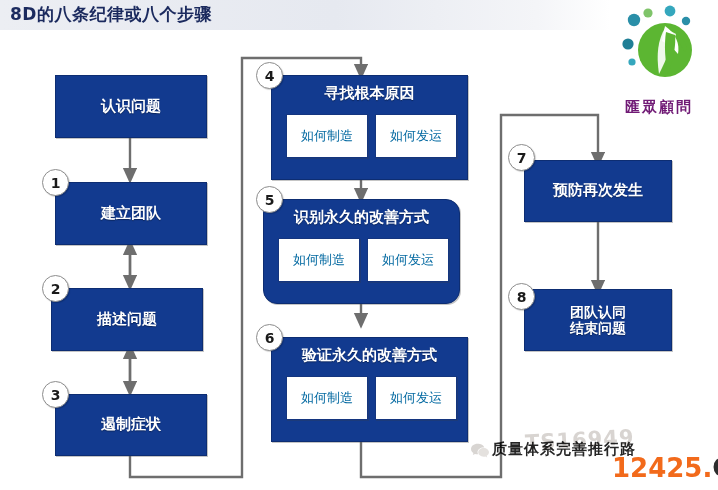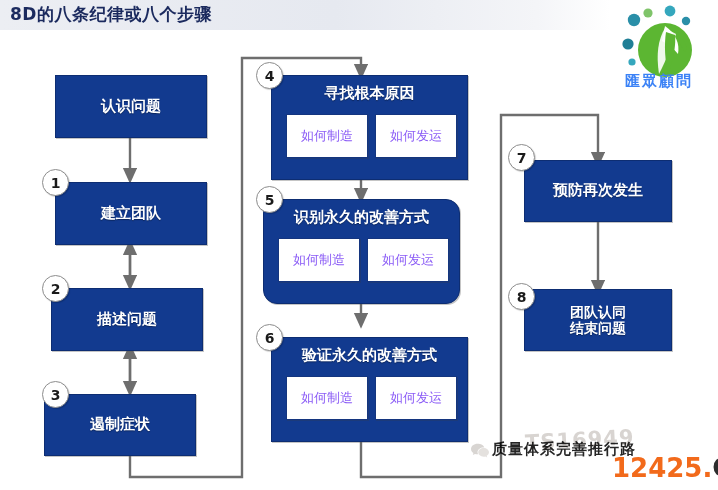--- a/index.html
+++ b/index.html
@@ -22,22 +22,22 @@
     position:absolute;left:10px;top:3px;
     font-size:17px;font-weight:bold;color:#1b2a5e;
     letter-spacing:0.5px;white-space:nowrap;
     font-family:"DejaVu Sans","Liberation Sans",sans-serif;
   }
 
   
   .logo-wrap{position:absolute;left:600px;top:4px;width:118px;height:120px;}
   .logo-mark{position:absolute;left:18px;top:0px;width:84px;height:84px;}
   .logo-text{
-    position:absolute;left:0;top:68px;width:118px;text-align:center;
-    font-size:15px;font-weight:bold;color:#3b82f6;letter-spacing:2px;
+    position:absolute;left:0;top:94px;width:118px;text-align:center;
+    font-size:15px;font-weight:bold;color:#701a75;letter-spacing:2px;
   }
 
   
   .fbox{
     position:absolute;
     background:#123a8f;
     border:1px solid #0d2d72;
     color:#ffffff;
     box-sizing:border-box;
     box-shadow:1px 1px 0 rgba(90,90,90,.35);
@@ -59,21 +59,21 @@
   .fbox.grouped .ftitle{
     top:9px;font-size:15px;
   }
 
   
   .subbox{
     position:absolute;
     background:#ffffff;
     border:1px solid #14357f;
     box-sizing:border-box;
-    color:#8b5cf6;
+    color:#0369a1;
     font-size:13px;
     display:flex;align-items:center;justify-content:center;
     box-shadow:1px 1px 0 rgba(60,60,60,.25);
   }
 
   
   .stepnum{
     position:absolute;
     width:25px;height:25px;border-radius:50%;
     background:#ffffff;border:1.4px solid #8d8d8d;
@@ -173,21 +173,21 @@
   <div class="fbox simple" style="left:55px;top:182px;width:152px;height:63px;">
     <div class="ftitle">建立团队</div>
   </div>
 
   <div class="stepnum" style="left:42px;top:275px;">2</div>
   <div class="fbox simple" style="left:51px;top:288px;width:152px;height:63px;">
     <div class="ftitle">描述问题</div>
   </div>
 
   <div class="stepnum" style="left:42px;top:381px;">3</div>
-  <div class="fbox simple" style="left:44px;top:394px;width:152px;height:62px;padding-left:48px;">
+  <div class="fbox simple" style="left:55px;top:394px;width:152px;height:62px;padding-left:48px;">
     <div class="ftitle">遏制症状</div>
   </div>
 
   <div class="stepnum" style="left:256px;top:62px;">4</div>
   <div class="fbox grouped" style="left:271px;top:75px;width:197px;height:105px;">
     <div class="ftitle">寻找根本原因</div>
     <div class="subbox" style="left:14px;top:38px;width:82px;height:44px;">如何制造</div>
     <div class="subbox" style="left:103px;top:38px;width:82px;height:44px;">如何发运</div>
   </div>
 

